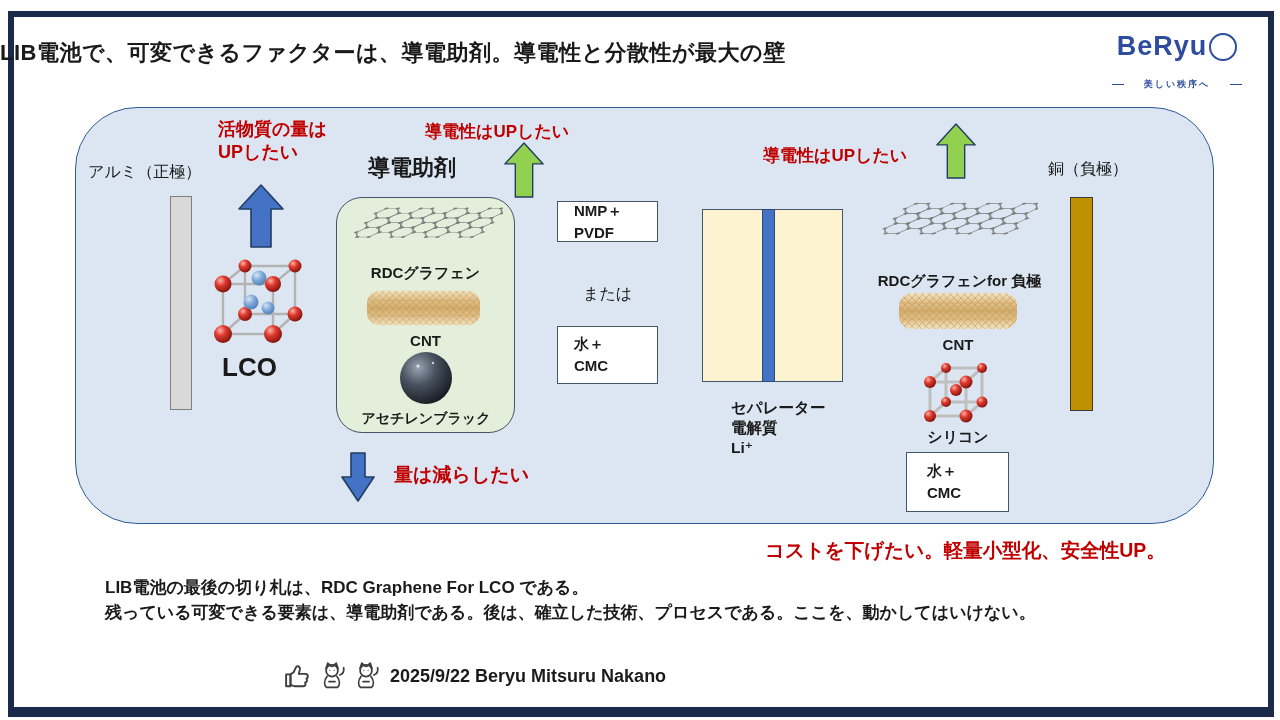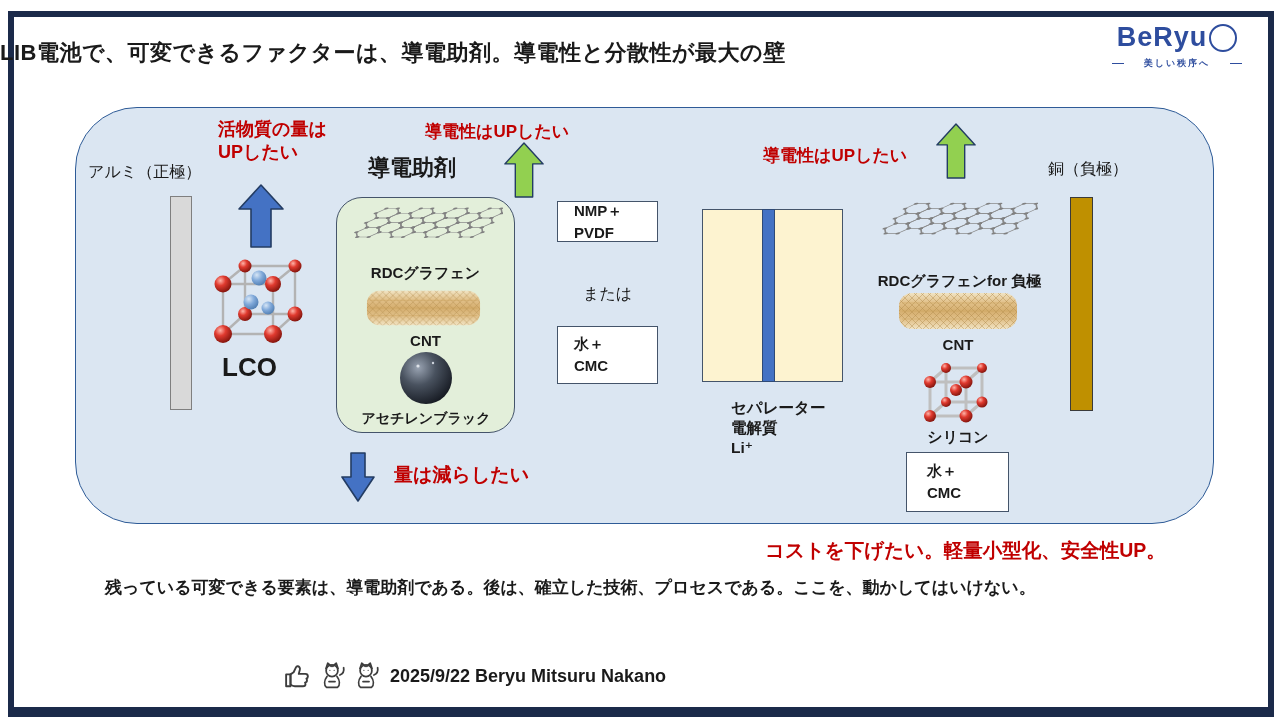--- a/index.html
+++ b/index.html
@@ -19,25 +19,25 @@
   .elec{box-sizing:border-box}
   .alu{left:170px;top:196px;width:22px;height:214px;background:#d9d9d9;border:1px solid #7f7f7f}
   .cu{left:1070px;top:197px;width:23px;height:214px;background:#bf9000;border:1px solid #3a3a3a}
   .sep{left:702px;top:209px;width:141px;height:173px;background:#fdf3d0;border:1px solid #44546a}
   .stripe{left:762px;top:209px;width:13px;height:173px;background:#4472c4;border:1px solid #2e4a77}
   .box-white{background:#fff;border:1.5px solid #44546a;box-sizing:border-box;
              display:flex;flex-direction:column;justify-content:center;
              padding-left:16px;font-weight:bold;font-size:15px;line-height:1.45}
   .lbl{font-size:16px;font-weight:normal}
   .lbl15{font-size:15px;font-weight:bold}
-  .logo{right:38px;top:22px;width:130px;text-align:center}
+  .logo{right:38px;top:31px;width:130px;text-align:center}
   .logo-row{display:flex;align-items:center;justify-content:center;gap:2px}
   .logo-brand{font-size:27px;font-weight:bold;color:#2e4d9e;letter-spacing:1px}
   .logo-o{display:inline-block;width:24px;height:24px;border:2.5px solid #2e4d9e;border-radius:50%}
-  .logo-tag{display:flex;align-items:center;gap:20px;margin-top:4px}
+  .logo-tag{display:flex;align-items:center;gap:20px;margin-top:16px}
   .logo-tag .dash{flex:1;border-top:1.5px solid #2e4d9e}
   .logo-tag .tx{font-size:9px;font-weight:bold;color:#2e4d9e;letter-spacing:2px;white-space:nowrap}
   .arrow{color:#4472c4}
   .arrow-g{color:#92d050}
   .footer-icons{display:flex;gap:4px;align-items:center}
   svg{display:block}
 </style>
 </head>
 <body>
 
@@ -276,20 +276,21 @@
 <div class="abs cu elec"></div>
 
 <svg class="abs arrow" style="left:341px;top:452px" width="34" height="50" viewBox="0 0 34 50">
     <use href="#arrow-down"></use>
   </svg>
 <div class="abs red" style="left:394px;top:462px;font-size:19px">量は減らしたい</div>
 
 <div class="abs red" style="left:765px;top:537px;font-size:19.5px">コストを下げたい。軽量小型化、安全性UP。</div>
 
 <div class="abs bold" style="left:105px;top:576px;font-size:17px;line-height:1.45">
+  <div>LIB電池の最後の切り札は、RDC Graphene For LCO である。</div>
   <div>残っている可変できる要素は、導電助剤である。後は、確立した技術、プロセスである。ここを、動かしてはいけない。</div>
 </div>
 
 <div class="abs footer-icons" style="left:283px;top:660px">
   <svg width="30" height="30" viewBox="0 0 24 24">
       <use href="#thumb"></use>
     </svg>
   <svg width="30" height="30" viewBox="0 0 24 24">
       <use href="#cat"></use>
     </svg>

